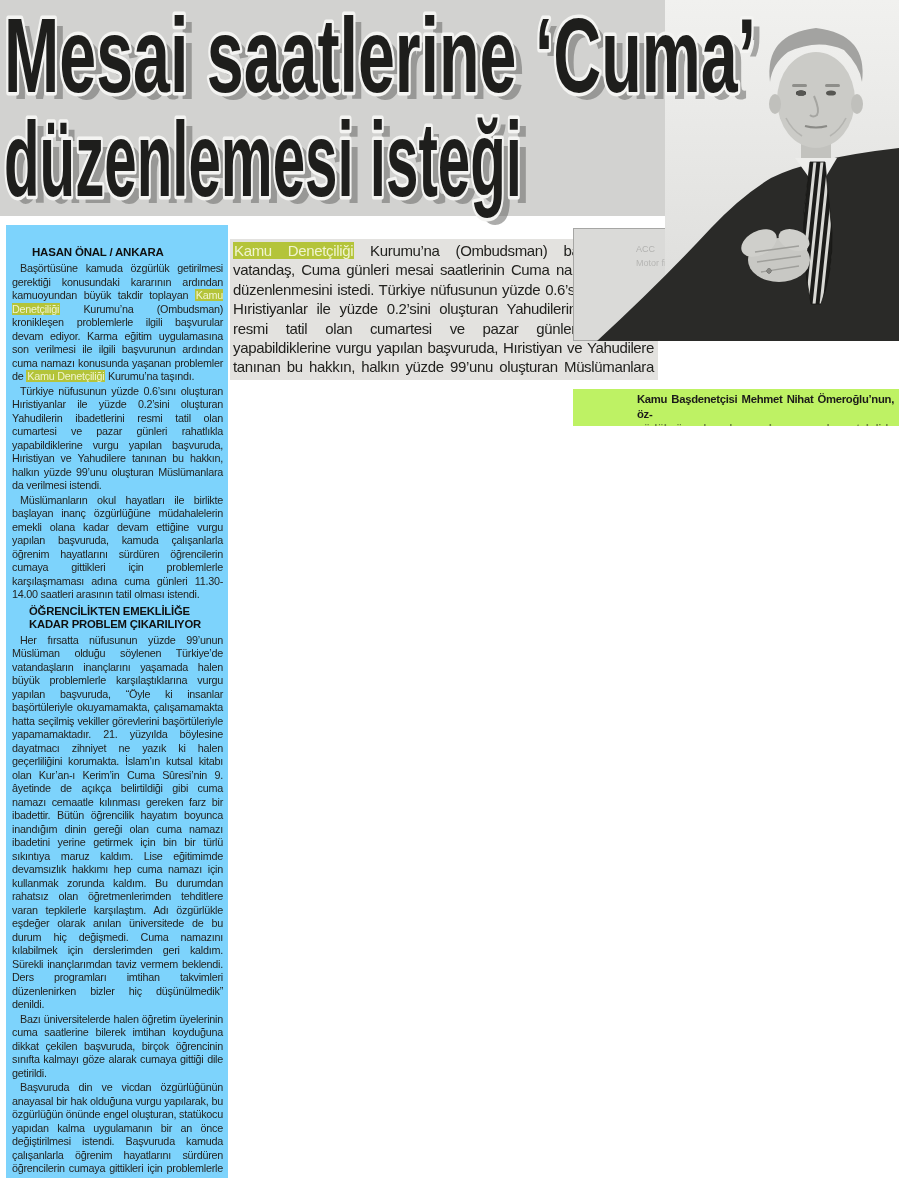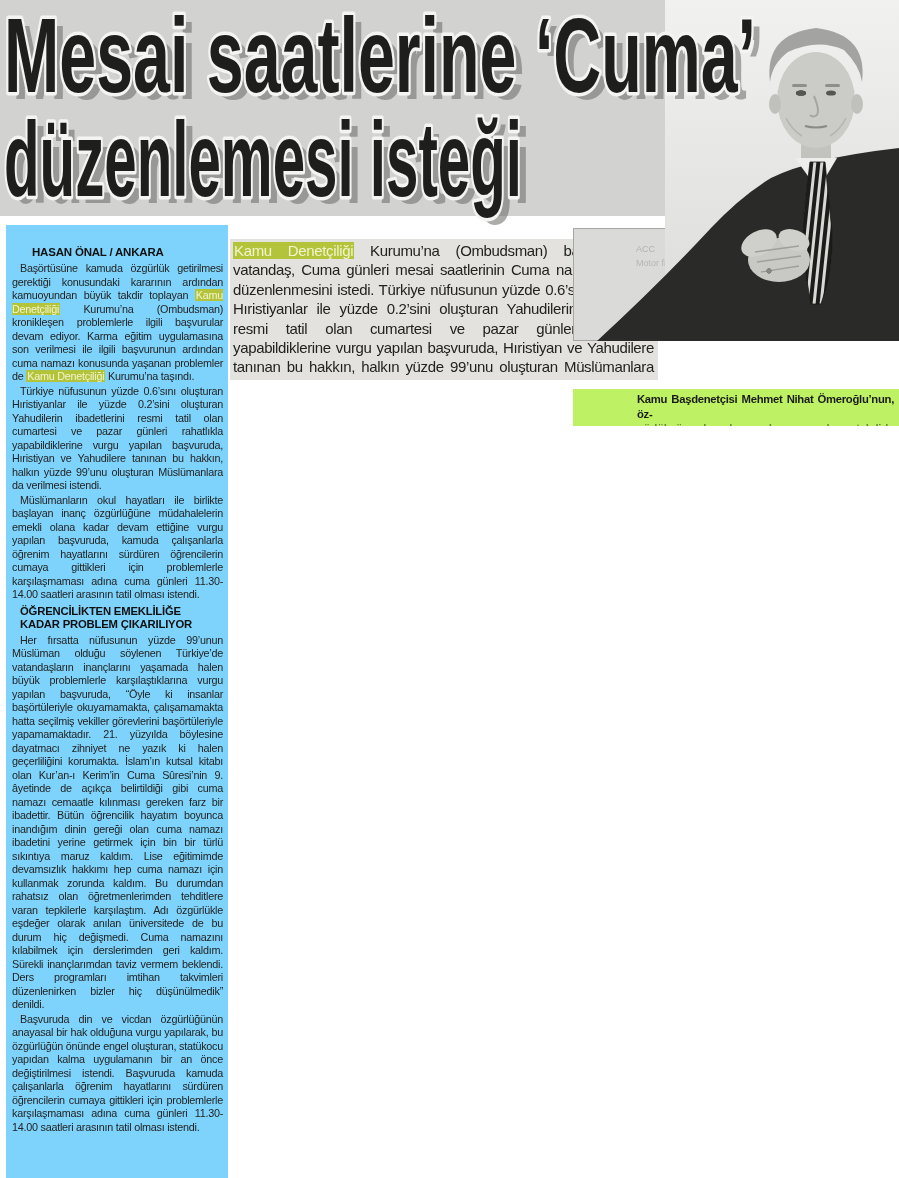--- a/index.html
+++ b/index.html
@@ -26,21 +26,21 @@
   .caption .cap-faded{opacity:.5;filter:blur(0.4px);}
   .left-col{
     position:absolute;left:6px;top:225px;width:222px;height:953px;z-index:1;
     background:#7dd3fc;overflow:hidden;box-sizing:border-box;padding:19px 5px 0 6px;
   }
   .left-col p{margin:0 0 1px 0;text-indent:8px;font-size:10.8px;line-height:13.5px;
     letter-spacing:-0.25px;text-align:justify;color:#232321;}
   .byline{font-weight:bold;font-size:11.5px;letter-spacing:-0.2px;color:#101010;
     margin:2px 0 4px 0;padding-left:20px;}
   .subhead{font-weight:bold;font-size:11.3px;line-height:13.6px;letter-spacing:-0.2px;
-    color:#101010;margin:3px 0 2px 0;padding-left:8px;}
+    color:#101010;margin:3px 0 2px 9px;padding-left:8px;}
   .lead{
     position:absolute;left:230px;top:239px;width:428px;height:141px;z-index:1;
     background:#e3e2df;box-sizing:border-box;padding:2px 4px 0 3px;overflow:hidden;
   }
   .lead p{margin:0;font-size:15px;line-height:19.4px;letter-spacing:-0.35px;
     text-align:justify;color:#22221f;}
   .hl{background:#b4c43a;color:#f0f4cf;padding:0 1px;}
 </style>
 </head>
 <body>
@@ -116,14 +116,15 @@
   <p><span class="hl">Kamu Denetçiliği</span><span> Kurumu’na (Ombudsman) başvuran bir vatandaş, Cuma günleri mesai saatlerinin Cuma namazına göre düzenlenmesini istedi. Türkiye nüfusunun yüzde 0.6’sını oluşturan Hıristiyanlar ile yüzde 0.2’sini oluşturan Yahudilerin ibadetlerini resmi tatil olan cumartesi ve pazar günleri rahatlıkla yapabildiklerine vurgu yapılan başvuruda, Hıristiyan ve Yahudilere tanınan bu hakkın, halkın yüzde 99’unu oluşturan Müslümanlara da verilmesi istendi.</span></p>
 </div>
 
 <div class="left-col grain" id="left-col">
     <div class="byline">HASAN ÖNAL / ANKARA</div>
     <p><span>Başörtüsüne kamuda özgürlük getirilmesi gerektiği konusundaki kararının ardından kamuoyundan büyük takdir toplayan </span><span class="hl">Kamu Denetçiliği</span><span> Kurumu’na (Ombudsman) kronikleşen problemlerle ilgili başvurular devam ediyor. Karma eğitim uygulamasına son verilmesi ile ilgili başvurunun ardından cuma namazı konusunda yaşanan problemler de </span><span class="hl">Kamu Denetçiliği</span><span> Kurumu’na taşındı.</span></p>
     <p><span>Türkiye nüfusunun yüzde 0.6’sını oluşturan Hıristiyanlar ile yüzde 0.2’sini oluşturan Yahudilerin ibadetlerini resmi tatil olan cumartesi ve pazar günleri rahatlıkla yapabildiklerine vurgu yapılan başvuruda, Hıristiyan ve Yahudilere tanınan bu hakkın, halkın yüzde 99’unu oluşturan Müslümanlara da verilmesi istendi.</span></p>
     <p><span>Müslümanların okul hayatları ile birlikte başlayan inanç özgürlüğüne müdahalelerin emekli olana kadar devam ettiğine vurgu yapılan başvuruda, kamuda çalışanlarla öğrenim hayatlarını sürdüren öğrencilerin cumaya gittikleri için problemlerle karşılaşmaması adına cuma günleri 11.30-14.00 saatleri arasının tatil olması istendi.</span></p>
     <div class="subhead">ÖĞRENCİLİKTEN EMEKLİLİĞE KADAR PROBLEM ÇIKARILIYOR</div>
     <p><span>Her fırsatta nüfusunun yüzde 99’unun Müslüman olduğu söylenen Türkiye’de vatandaşların inançlarını yaşamada halen büyük problemlerle karşılaştıklarına vurgu yapılan başvuruda, “Öyle ki insanlar başörtüleriyle okuyamamakta, çalışamamakta hatta seçilmiş vekiller görevlerini başörtüleriyle yapamamaktadır. 21. yüzyılda böylesine dayatmacı zihniyet ne yazık ki halen geçerliliğini korumakta. İslam’ın kutsal kitabı olan Kur’an-ı Kerim’in Cuma Sûresi’nin 9. âyetinde de açıkça belirtildiği gibi cuma namazı cemaatle kılınması gereken farz bir ibadettir. Bütün öğrencilik hayatım boyunca inandığım dinin gereği olan cuma namazı ibadetini yerine getirmek için bin bir türlü sıkıntıya maruz kaldım. Lise eğitimimde devamsızlık hakkımı hep cuma namazı için kullanmak zorunda kaldım. Bu durumdan rahatsız olan öğretmenlerimden tehditlere varan tepkilerle karşılaştım. Adı özgürlükle eşdeğer olarak anılan üniversitede de bu durum hiç değişmedi. Cuma namazını kılabilmek için derslerimden geri kaldım. Sürekli inançlarımdan taviz vermem beklendi. Ders programları imtihan takvimleri düzenlenirken bizler hiç düşünülmedik” denildi.</span></p>
+    <p><span>Bazı üniversitelerde halen öğretim üyelerinin cuma saatlerine bilerek imtihan koyduğuna dikkat çekilen başvuruda, birçok öğrencinin sınıfta kalmayı göze alarak cumaya gittiği dile getirildi.</span></p>
     <p><span>Başvuruda din ve vicdan özgürlüğünün anayasal bir hak olduğuna vurgu yapılarak, bu özgürlüğün önünde engel oluşturan, statükocu yapıdan kalma uygulamanın bir an önce değiştirilmesi istendi. Başvuruda kamuda çalışanlarla öğrenim hayatlarını sürdüren öğrencilerin cumaya gittikleri için problemlerle karşılaşmaması adına cuma günleri 11.30-14.00 saatleri arasının tatil olması istendi.</span></p>
   </div>
 
 </body></html>

